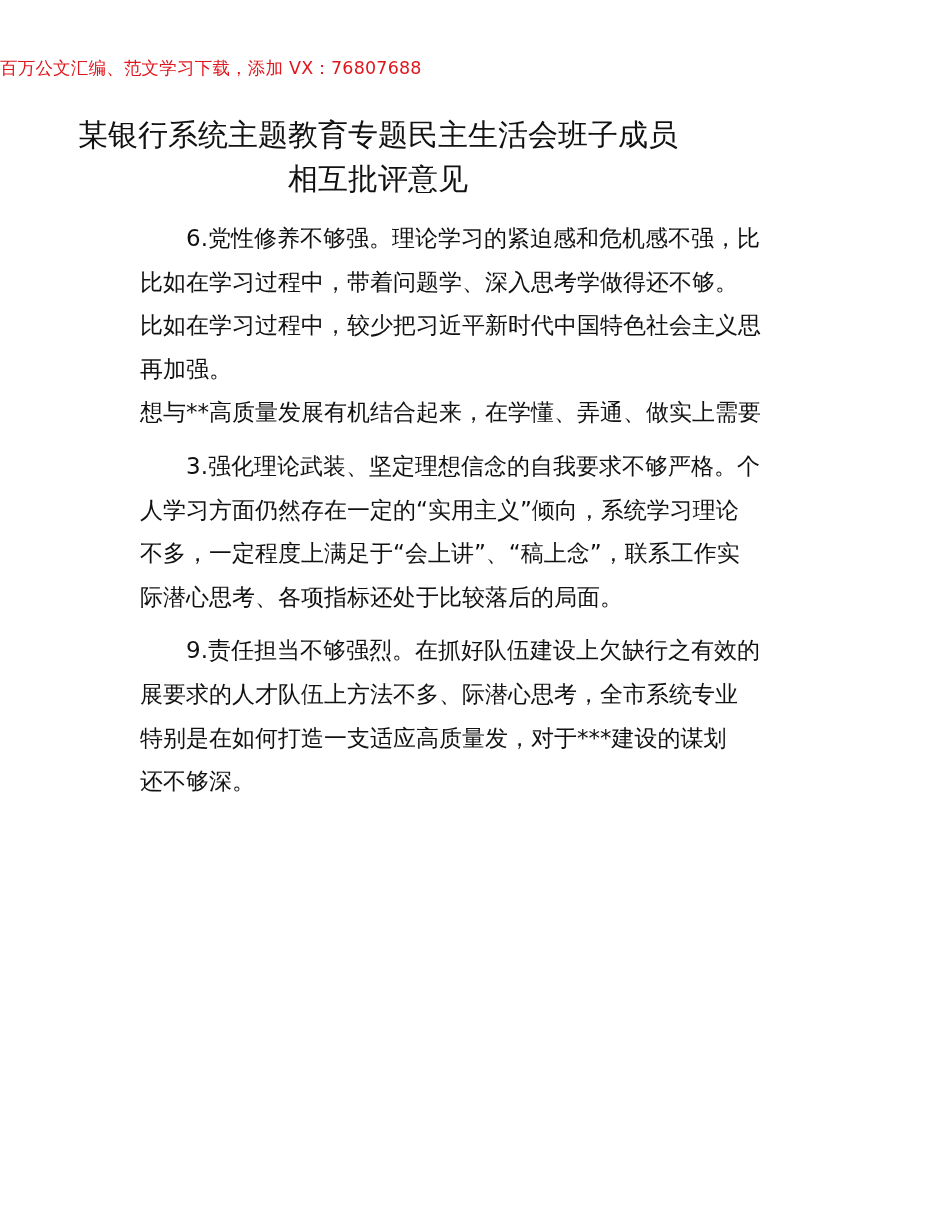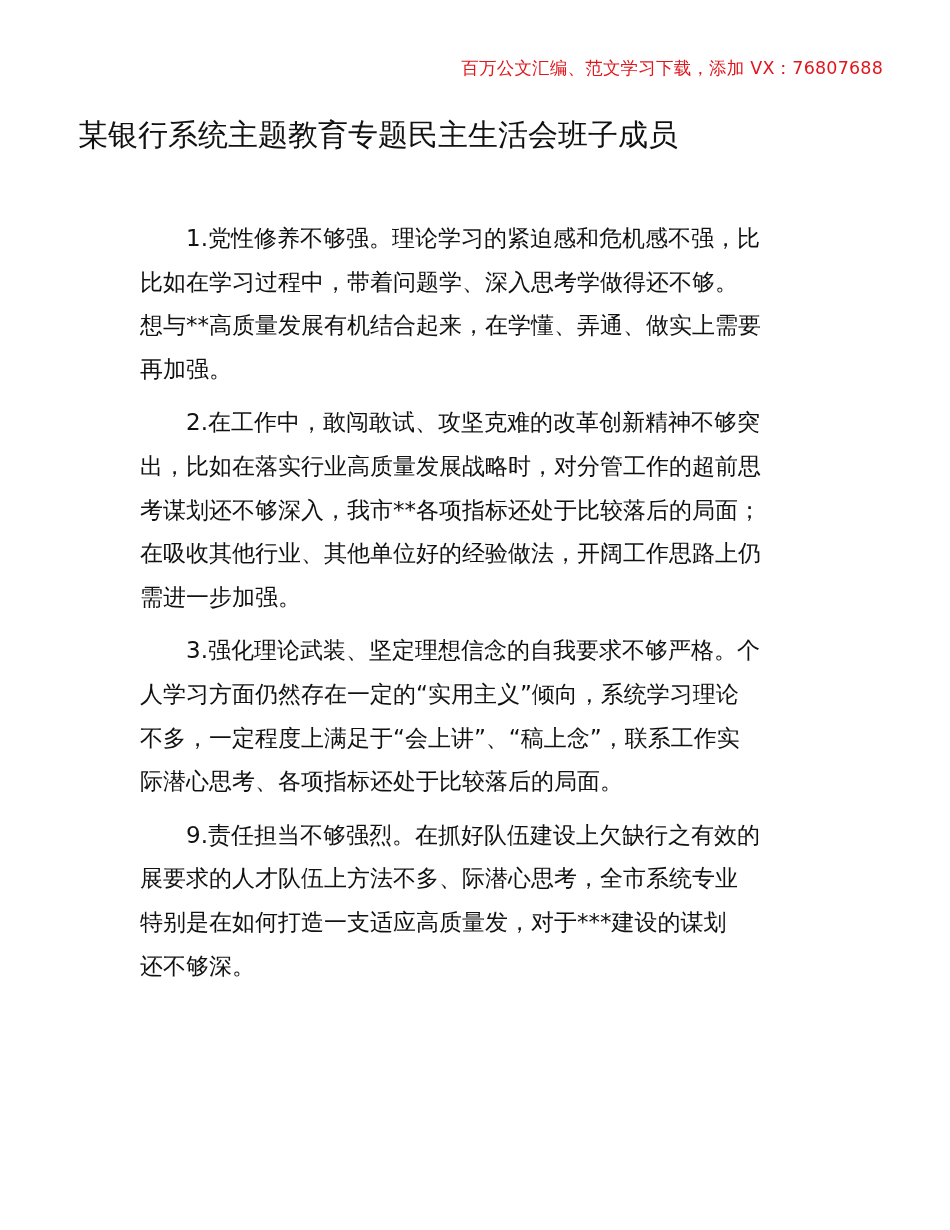--- a/index.html
+++ b/index.html
@@ -13,21 +13,21 @@
       position: relative;
       overflow: hidden;
       font-family: "DejaVu Sans", "Liberation Sans", sans-serif;
       color: #111111;
     }
     .watermark {
       position: absolute;
       top: 56px;
       left: 0;
       width: 883px;
-      text-align: right;
+      text-align: left;
       font-size: 17.5px;
       color: #e0161d;
       letter-spacing: 0.2px;
     }
     .title {
       position: absolute;
       top: 113px;
       left: 0;
       width: 756px;
       text-align: center;
@@ -55,38 +55,33 @@
       text-indent: 46px;
     }
   </style>
 </head>
 <body>
 
 <div class="watermark">百万公文汇编、范文学习下载，添加 VX：76807688</div>
 
 <h1 class="title" style="margin:0;font-weight:normal;">
   <span class="line">某银行系统主题教育专题民主生活会班子成员</span>
+  <span class="line">相互批评意见</span>
 </h1>
 
 <div class="body-text">
 
   <p class="para">
-    <span class="line first">1.党性修养不够强。理论学习的紧迫感和危机感不强，比</span>
+    <span class="line first">6.党性修养不够强。理论学习的紧迫感和危机感不强，比</span>
     <span class="line">比如在学习过程中，带着问题学、深入思考学做得还不够。</span>
+    <span class="line">比如在学习过程中，较少把习近平新时代中国特色社会主义思</span>
+    <span class="line">再加强。</span>
     <span class="line">想与**高质量发展有机结合起来，在学懂、弄通、做实上需要</span>
-    <span class="line">再加强。</span>
   </p>
 
-  <p class="para">
-    <span class="line first">2.在工作中，敢闯敢试、攻坚克难的改革创新精神不够突</span>
-    <span class="line">出，比如在落实行业高质量发展战略时，对分管工作的超前思</span>
-    <span class="line">考谋划还不够深入，我市**各项指标还处于比较落后的局面；</span>
-    <span class="line">在吸收其他行业、其他单位好的经验做法，开阔工作思路上仍</span>
-    <span class="line">需进一步加强。</span>
-  </p>
 
   <p class="para">
     <span class="line first">3.强化理论武装、坚定理想信念的自我要求不够严格。个</span>
     <span class="line">人学习方面仍然存在一定的“实用主义”倾向，系统学习理论</span>
     <span class="line">不多，一定程度上满足于“会上讲”、“稿上念”，联系工作实</span>
     <span class="line">际潜心思考、各项指标还处于比较落后的局面。</span>
   </p>
 
   <p class="para">
     <span class="line first">9.责任担当不够强烈。在抓好队伍建设上欠缺行之有效的</span>

